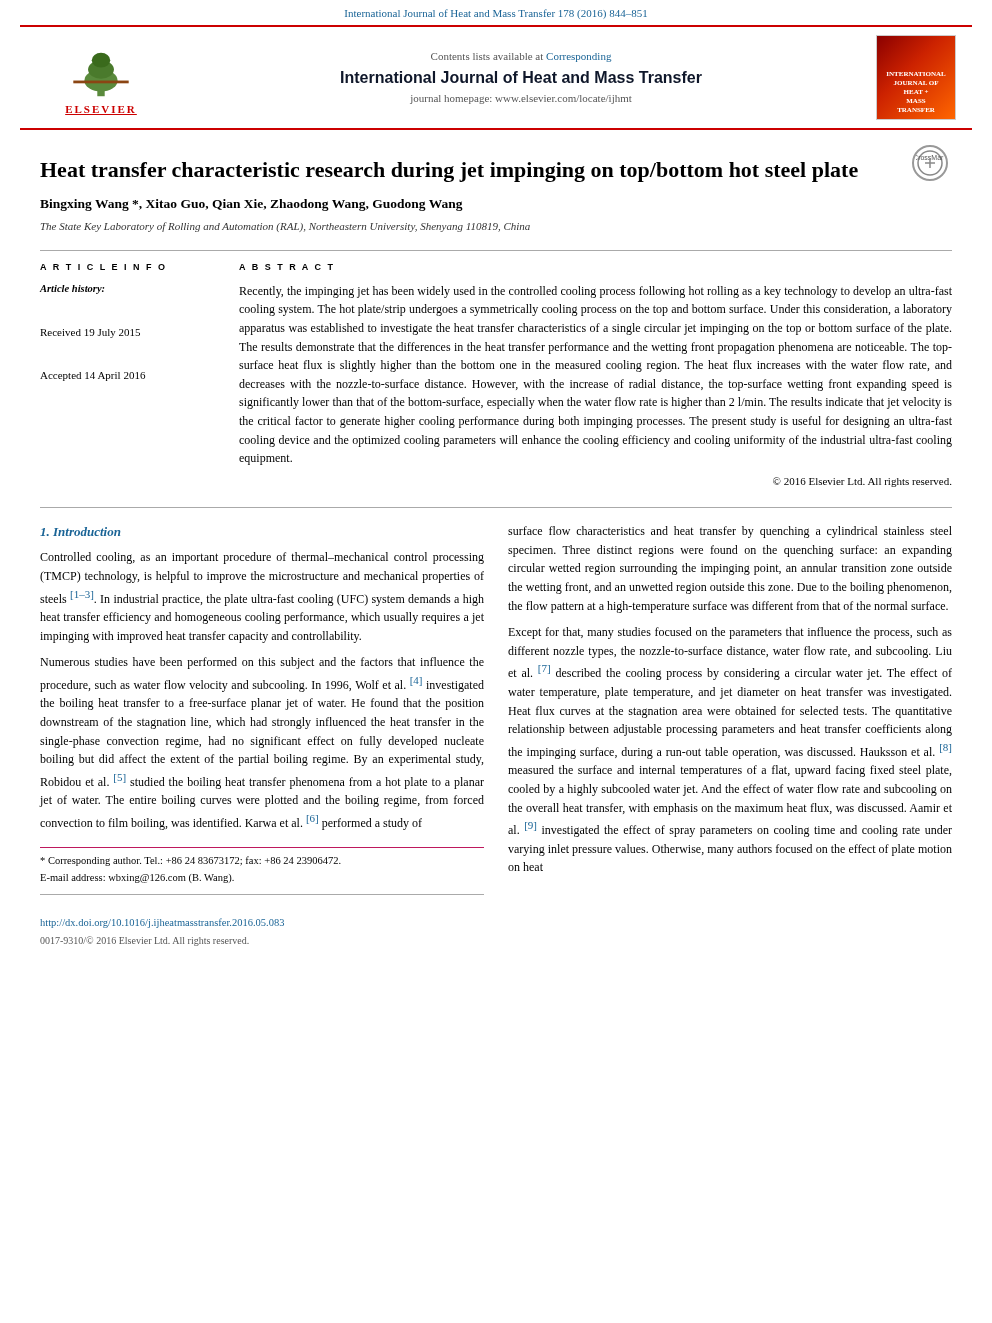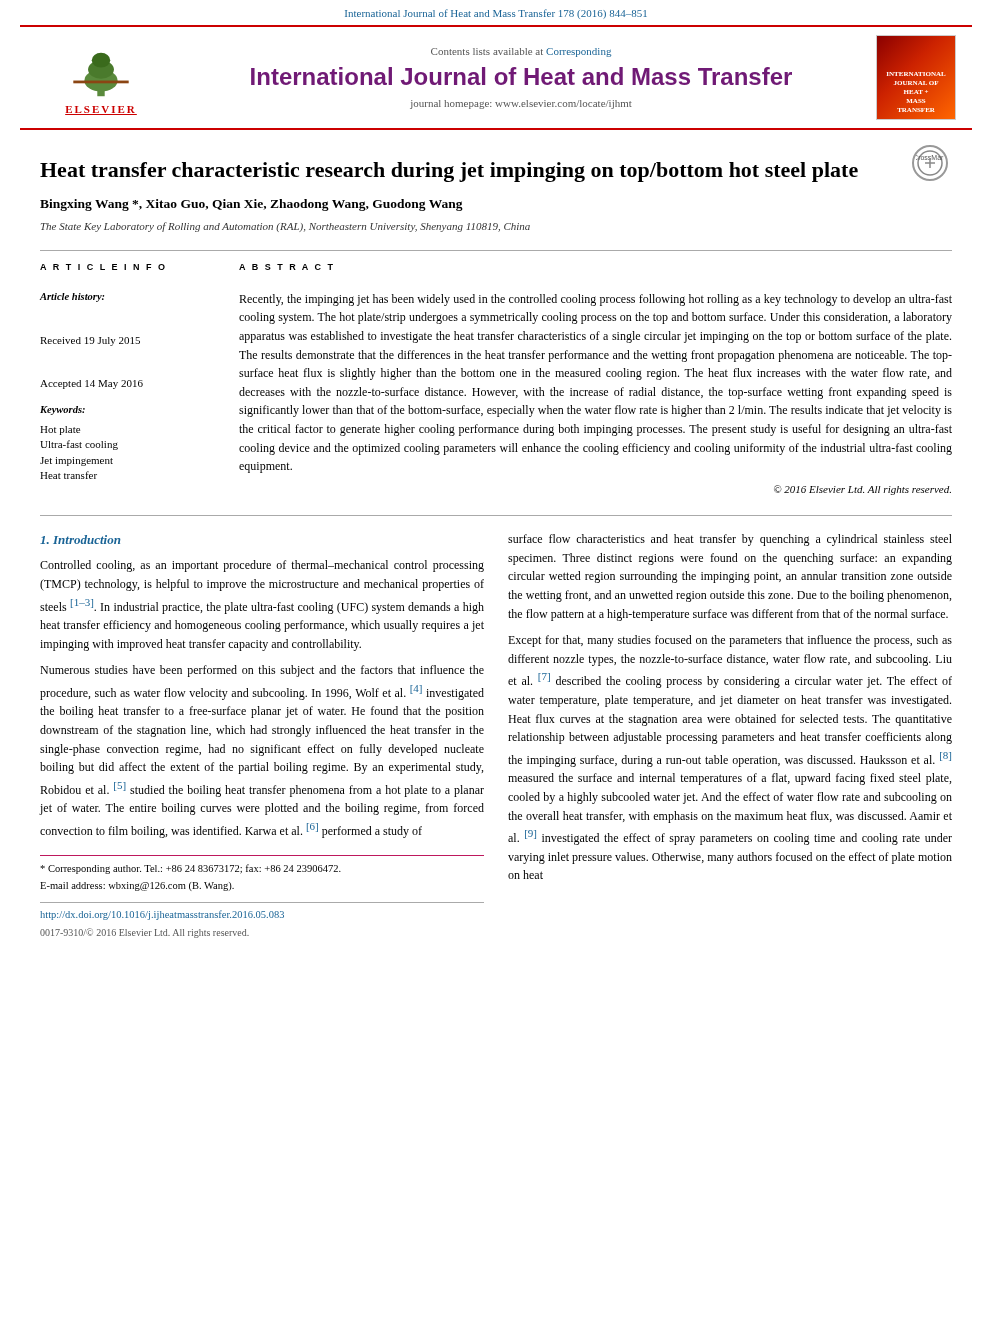--- a/index.html
+++ b/index.html
@@ -64,23 +64,23 @@
       color: #555;
       margin-bottom: 4px;
     }
 
     .science-direct-link a {
       color: #1a6496;
       text-decoration: none;
     }
 
     .journal-title {
-      font-size: 24px;
-      font-weight: bold;
-      color: #701a75;
+      font-size: 16px;
+      font-weight: bold;
+      color: #0f172a;
       font-family: Arial, sans-serif;
       line-height: 1.2;
     }
 
     .journal-homepage {
       font-size: 11px;
       color: #555;
       margin-top: 4px;
     }
 
@@ -184,21 +184,21 @@
       flex: 1;
     }
 
     .section-header {
       font-size: 9px;
       letter-spacing: 2px;
       font-weight: bold;
       color: #000;
       font-family: Arial, sans-serif;
       text-transform: uppercase;
-      margin-bottom: 16px;
+      margin-bottom: 8px;
     }
 
     .info-label {
       font-size: 10.5px;
       font-style: italic;
       font-weight: bold;
       margin-bottom: 4px;
     }
 
     .info-value {
@@ -222,21 +222,20 @@
       font-size: 12px;
       line-height: 1.55;
       text-align: justify;
     }
 
     .copyright-line {
       font-size: 11px;
       text-align: right;
       margin-top: 6px;
       color: #000;
-      font-style: italic;
     }
 
     .main-body {
       margin-top: 18px;
       border-top: 1px solid #aaa;
       padding-top: 14px;
     }
 
     .body-columns {
       display: flex;
@@ -285,21 +284,21 @@
     }
 
     .footnote-link {
       color: #1a6496;
       font-size: 10.5px;
     }
 
     .bottom-bar {
       border-top: 1px solid #aaa;
       margin-top: 8px;
-      padding-top: 4px;
+      padding-top: 20px;
       font-size: 10px;
       color: #555;
       display: flex;
       justify-content: space-between;
     }
   </style>
 </head>
 <body>
 
 <div class="top-doi-bar">
@@ -363,29 +362,22 @@
 
   <hr class="divider">
 
   <div class="two-col">
 
     <div class="article-info">
       <div class="section-header">A R T I C L E   I N F O</div>
 
       <div class="info-label">Article history:</div>
       <div class="info-value">Received 19 July 2015</div>
-      <div class="info-value">Accepted 14 May 2016</div>
-
-      <div class="keywords-section">
-        <div class="info-label">Keywords:</div>
-        <span class="keyword-item">Hot plate</span>
-        <span class="keyword-item">Ultra-fast cooling</span>
-        <span class="keyword-item">Jet impingement</span>
-        <span class="keyword-item">Heat transfer</span>
-      </div>
+      <div class="info-value">Accepted 14 April 2016</div>
+
     </div>
 
     <div class="article-abstract">
       <div class="section-header">A B S T R A C T</div>
       <p class="abstract-text">Recently, the impinging jet has been widely used in the controlled cooling process following hot rolling as a key technology to develop an ultra-fast cooling system. The hot plate/strip undergoes a symmetrically cooling process on the top and bottom surface. Under this consideration, a laboratory apparatus was established to investigate the heat transfer characteristics of a single circular jet impinging on the top or bottom surface of the plate. The results demonstrate that the differences in the heat transfer performance and the wetting front propagation phenomena are noticeable. The top-surface heat flux is slightly higher than the bottom one in the measured cooling region. The heat flux increases with the water flow rate, and decreases with the nozzle-to-surface distance. However, with the increase of radial distance, the top-surface wetting front expanding speed is significantly lower than that of the bottom-surface, especially when the water flow rate is higher than 2 l/min. The results indicate that jet velocity is the critical factor to generate higher cooling performance during both impinging processes. The present study is useful for designing an ultra-fast cooling device and the optimized cooling parameters will enhance the cooling efficiency and cooling uniformity of the industrial ultra-fast cooling equipment.</p>
       <div class="copyright-line">© 2016 Elsevier Ltd. All rights reserved.</div>
     </div>
 
   </div>
 

